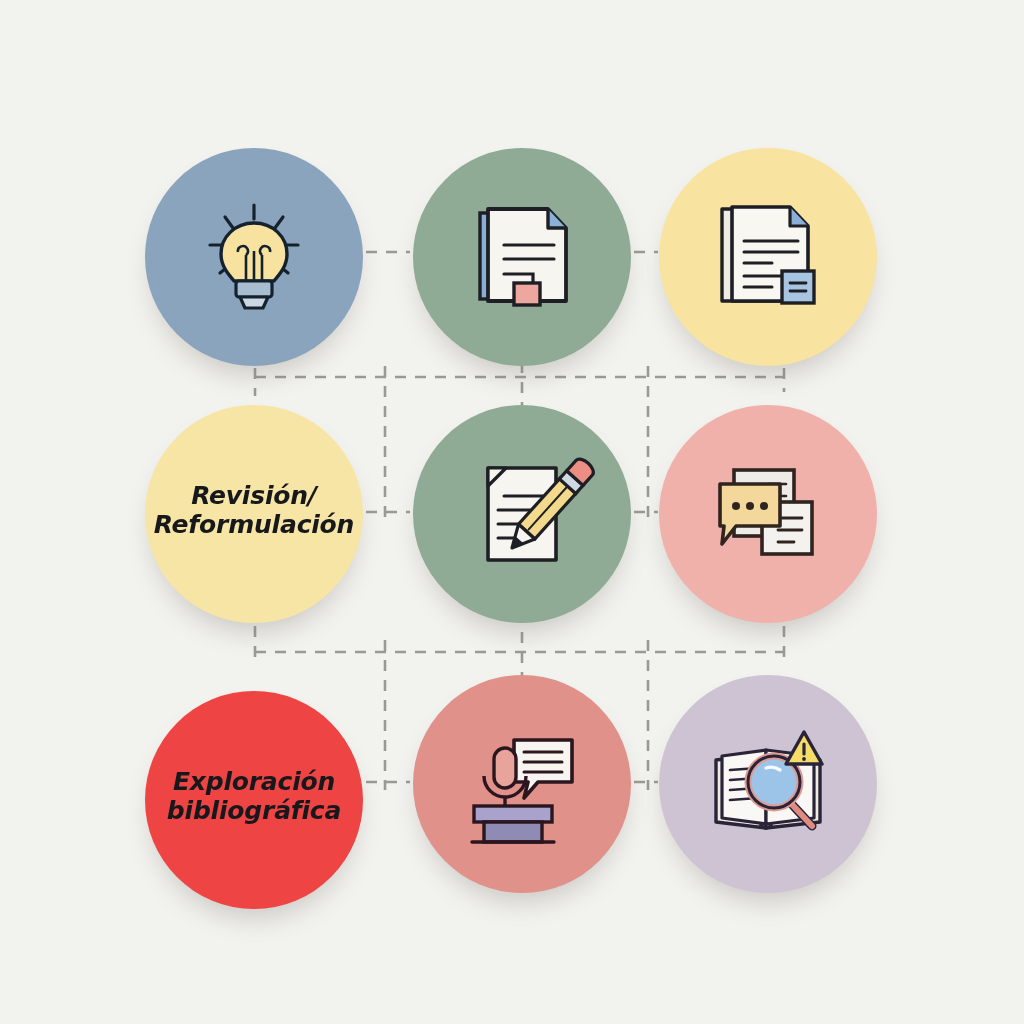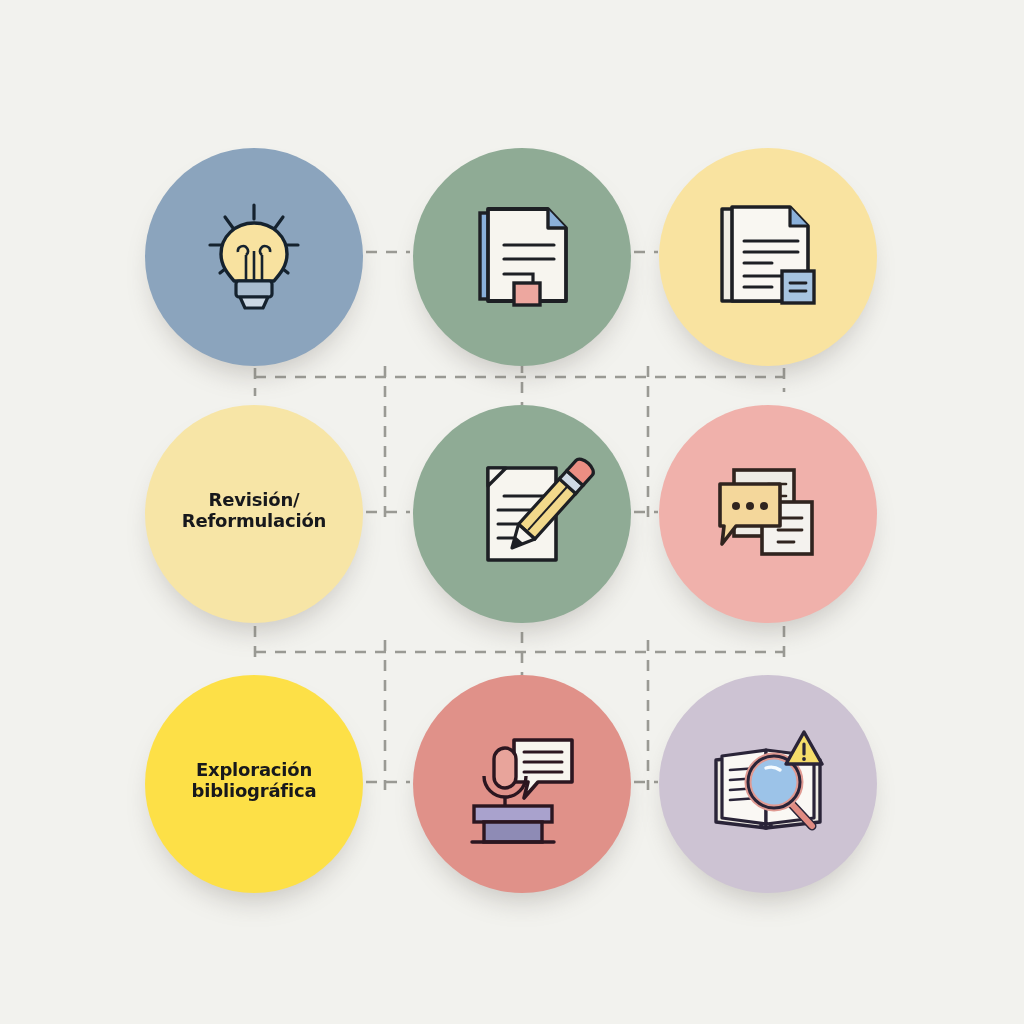--- a/index.html
+++ b/index.html
@@ -37,28 +37,29 @@
     align-items: center;
     justify-content: center;
     box-sizing: border-box;
   }
   .node.shadowed {
     box-shadow: 0 16px 26px -8px rgba(120,115,110,0.33);
   }
   .node-label {
     font-family: "DejaVu Sans", sans-serif;
     font-weight: bold;
-    font-size: 18px;
+    font-size: 25px;
     line-height: 1.18;
     color: #17181c;
     text-align: center;
     letter-spacing: -0.2px;
     white-space: pre-line;
     padding: 0 14px;
     transform: translateY(-4px);
+    font-style: italic;
   }
   .icon-wrap {
     width: 120px;
     height: 120px;
     display: flex;
     align-items: center;
     justify-content: center;
   }
   .icon-wrap svg { display: block; overflow: visible; }
 </style>
@@ -202,21 +203,21 @@
         <path d="M12 30 L72 30 L72 72 L28 72 L14 90 L16 72 L12 72 Z" fill="#f4d79b" stroke="#30241f" stroke-width="3.6" stroke-linejoin="round"></path>
         <g fill="#30241f">
           <circle cx="28" cy="52" r="4"></circle>
           <circle cx="42" cy="52" r="4"></circle>
           <circle cx="56" cy="52" r="4"></circle>
         </g>
       </svg>
     </div>
   </div>
 
-  <div class="node shadowed" style="left:145px; top:675px; background:#fde047;">
+  <div class="node shadowed" style="left:145px; top:691px; background:#ef4444;">
     <div class="node-label">Exploración
 bibliográfica</div>
   </div>
 
   <div class="node shadowed" style="left:413px; top:675px; background:#e09189;">
     <div class="icon-wrap">
       <svg viewBox="0 0 120 120">
         <path d="M52 16 L110 16 L110 58 L76 58 L62 74 L66 58 L52 58 Z" fill="#f7f5ef" stroke="#2b1620" stroke-width="3.6" stroke-linejoin="round"></path>
         <g stroke="#2b1620" stroke-width="3" stroke-linecap="round">
           <line x1="62" y1="28" x2="100" y2="28"></line>

